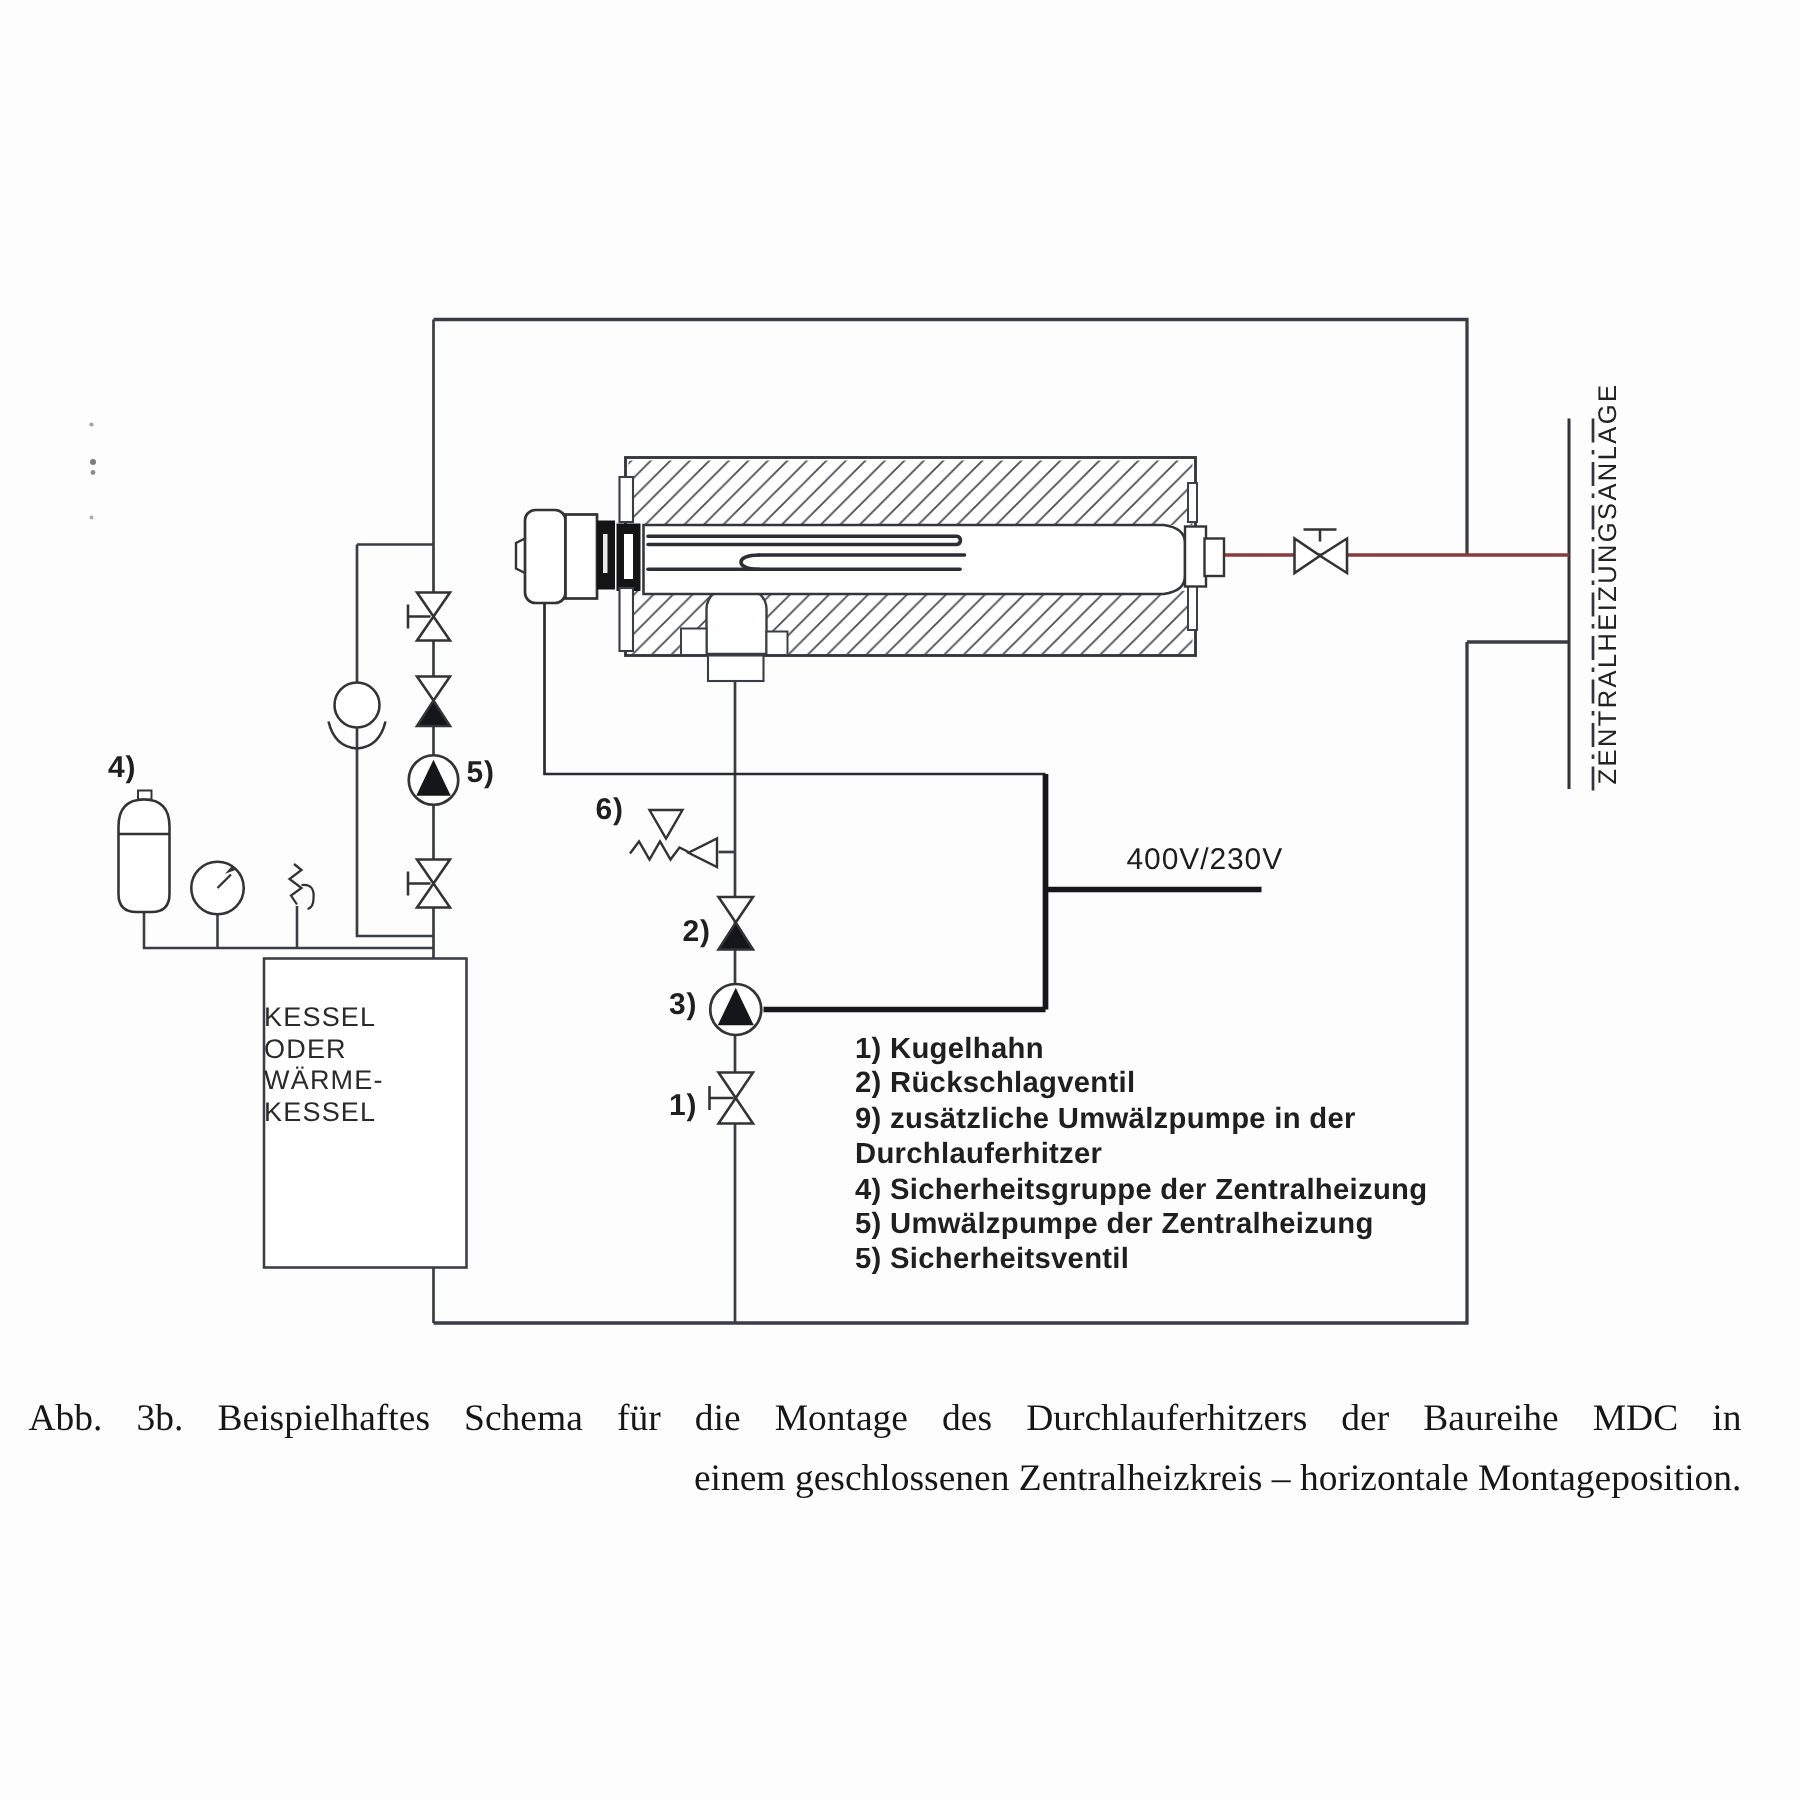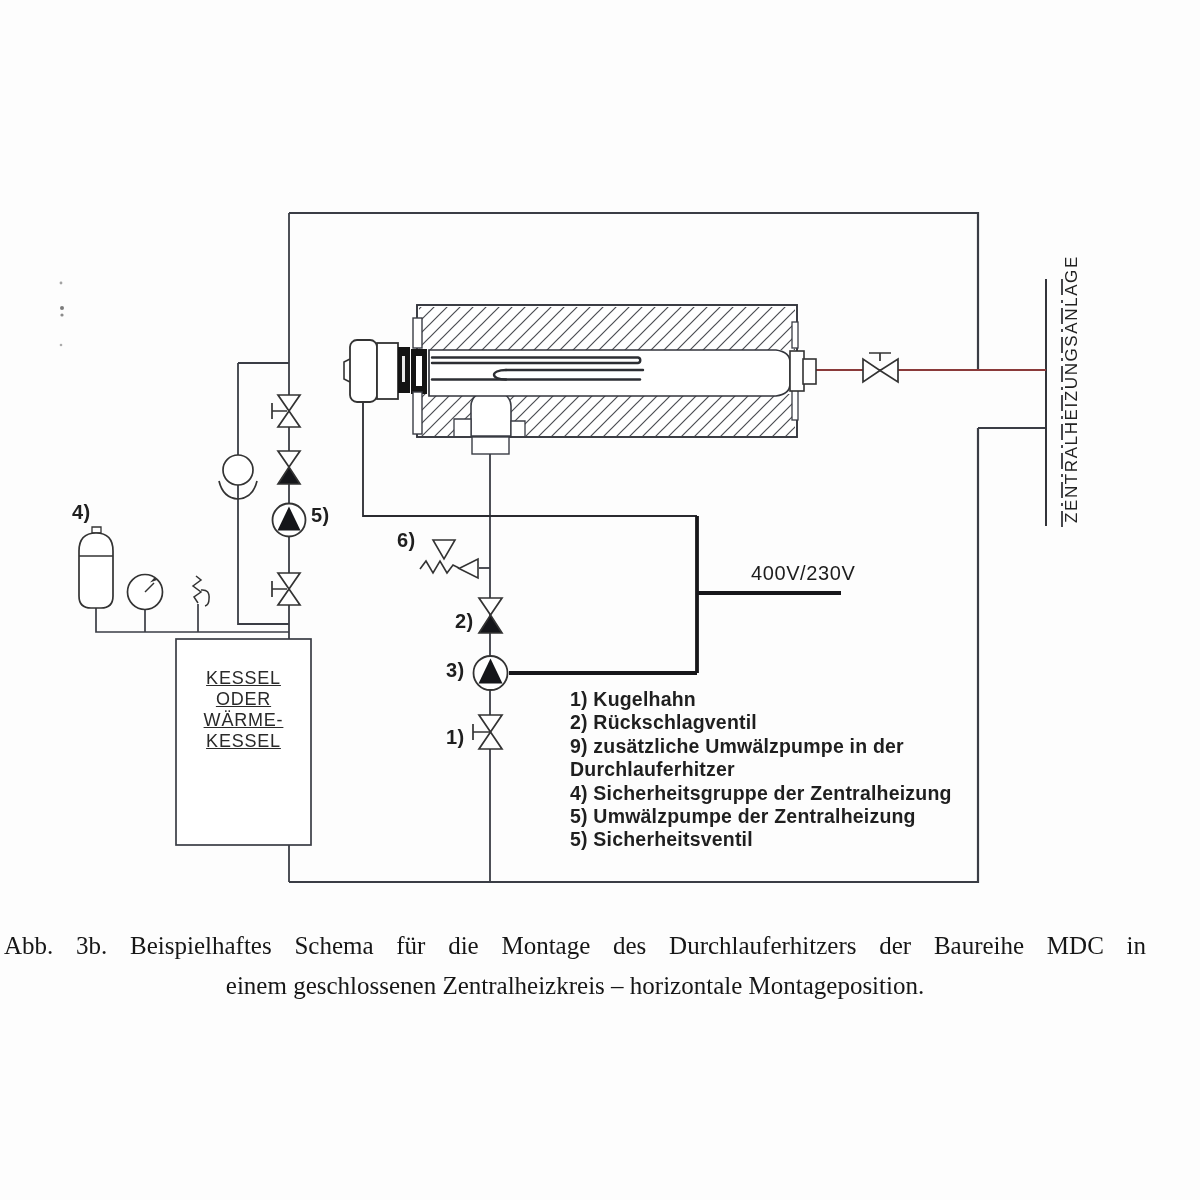--- a/index.html
+++ b/index.html
@@ -4,39 +4,39 @@
 <style>
   html,body{margin:0;padding:0;background:#ffffff;}
   .canvas{
     position:relative;width:1200px;height:1200px;background:#fdfdfd;
     font-family:"Liberation Sans",sans-serif;color:#232323;overflow:hidden;
   }
   .canvas svg{position:absolute;left:0;top:0;}
   .abs{position:absolute;white-space:pre;}
   .marker{font-size:20px;font-weight:600;color:#1f1f1f;letter-spacing:0.5px;}
   .kessel-text{
-    position:absolute;left:176px;top:668px;width:135px;text-align:center;
-    font-size:18px;line-height:21px;letter-spacing:0.8px;color:#2a2a2a;text-decoration:underline;
+    position:absolute;left:176px;top:668px;width:135px;
+    font-size:18px;line-height:21px;letter-spacing:0.8px;color:#2a2a2a;
   }
   .legend{
     position:absolute;left:570px;top:688px;width:420px;
     font-size:19.5px;line-height:23.4px;letter-spacing:0.2px;color:#1f1f1f;font-weight:bold;
   }
   .power-label{font-size:20px;letter-spacing:0.6px;color:#1d1d1d;}
   .vertical-label{
     position:absolute;left:1062px;top:283px;height:240px;width:26px;
     writing-mode:vertical-rl;transform:rotate(180deg);
     font-size:17px;letter-spacing:1.6px;color:#222;white-space:nowrap;
   }
   .caption{
-    position:absolute;left:4px;top:926px;width:1142px;
+    position:absolute;left:19px;top:926px;width:1142px;
     font-family:"Liberation Serif",serif;font-size:25px;line-height:40px;color:#161616;
   }
   .caption .l1{text-align:justify;text-align-last:justify;}
-  .caption .l2{text-align:center;}
+  .caption .l2{text-align:right;}
 </style>
 </head>
 <body>
 
 <div class="canvas">
 
 <svg width="1200" height="1200" viewBox="0 0 1200 1200">
   <defs>
     <pattern id="hatch" width="13" height="13" patternUnits="userSpaceOnUse">
       <path d="M0,13 L13,0 M-3,3 L3,-3 M10,16 L16,10" stroke="#4a4c52" stroke-width="1.2" fill="none"></path>

